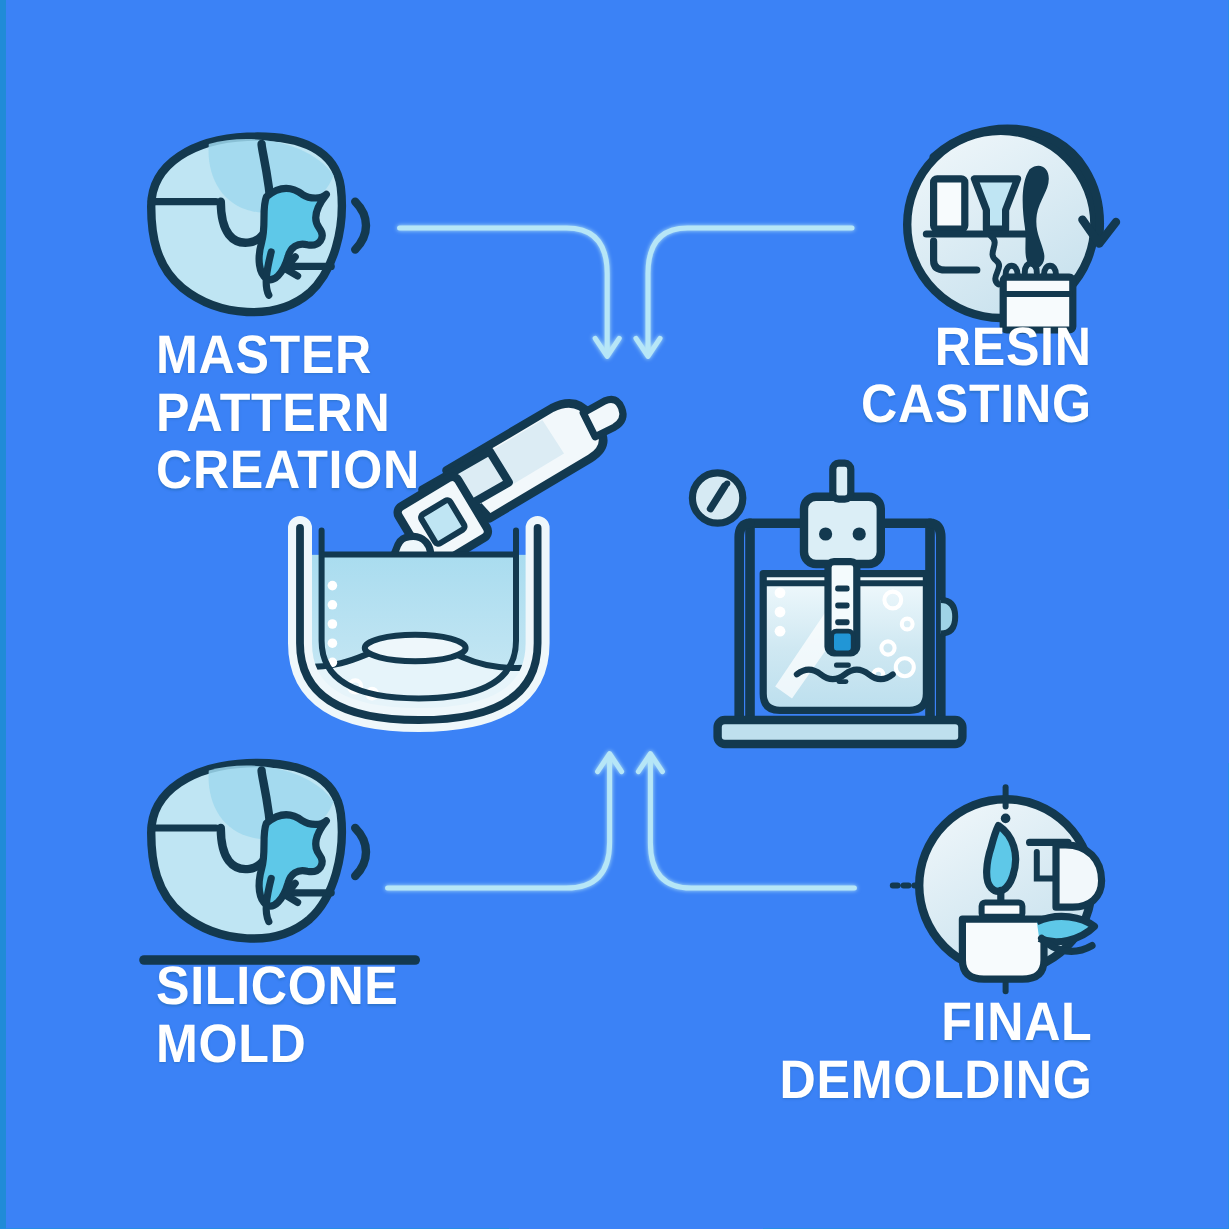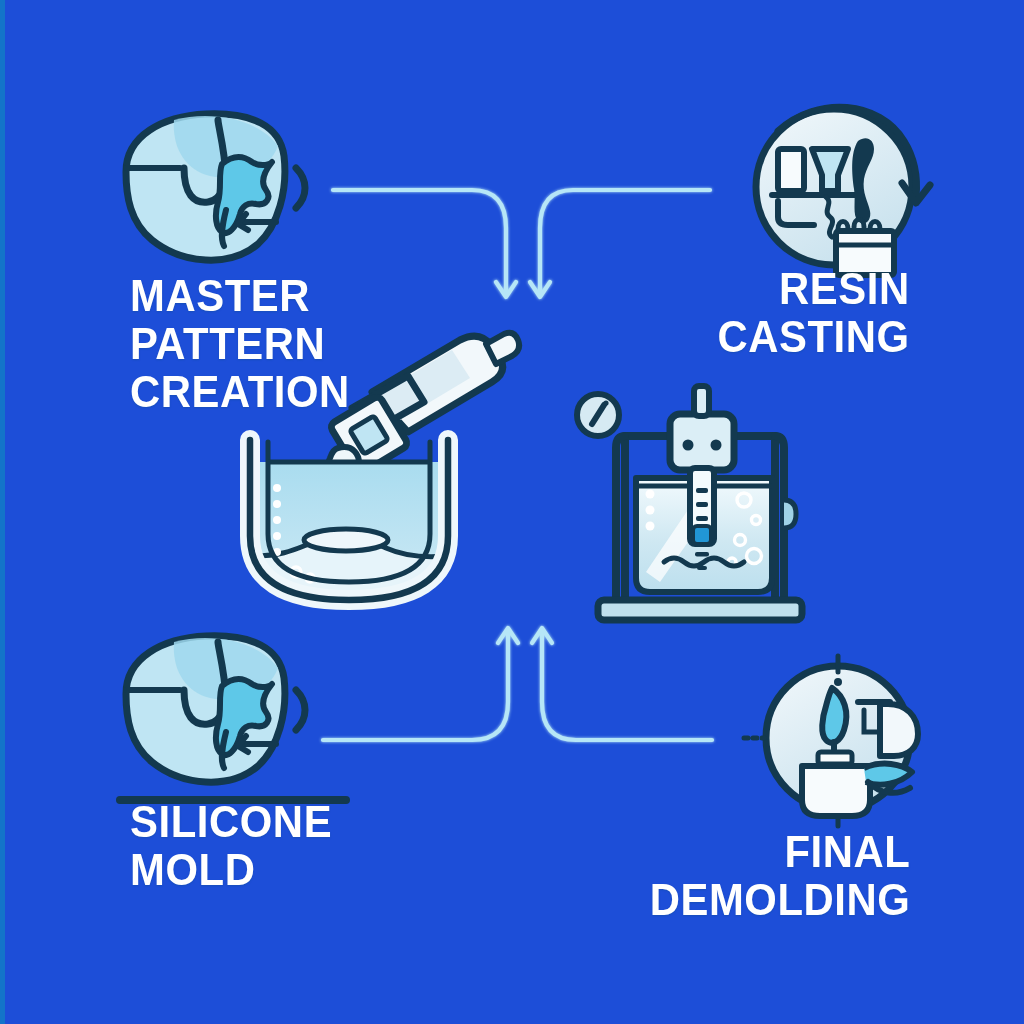--- a/index.html
+++ b/index.html
@@ -4,21 +4,21 @@
 <style>
   html, body {
     margin: 0;
     padding: 0;
     background: #0da0ce;
   }
   #canvas {
     position: relative;
     width: 1024px;
     height: 1024px;
-    background: #1d4ed8;
+    background: #3b82f6;
     overflow: hidden;
     font-family: "Liberation Sans", sans-serif;
   }
   #canvas::before {
     content: "";
     position: absolute;
     left: 0; top: 0;
     width: 5px; height: 100%;
     background: #0b93be;
     opacity: .55;

